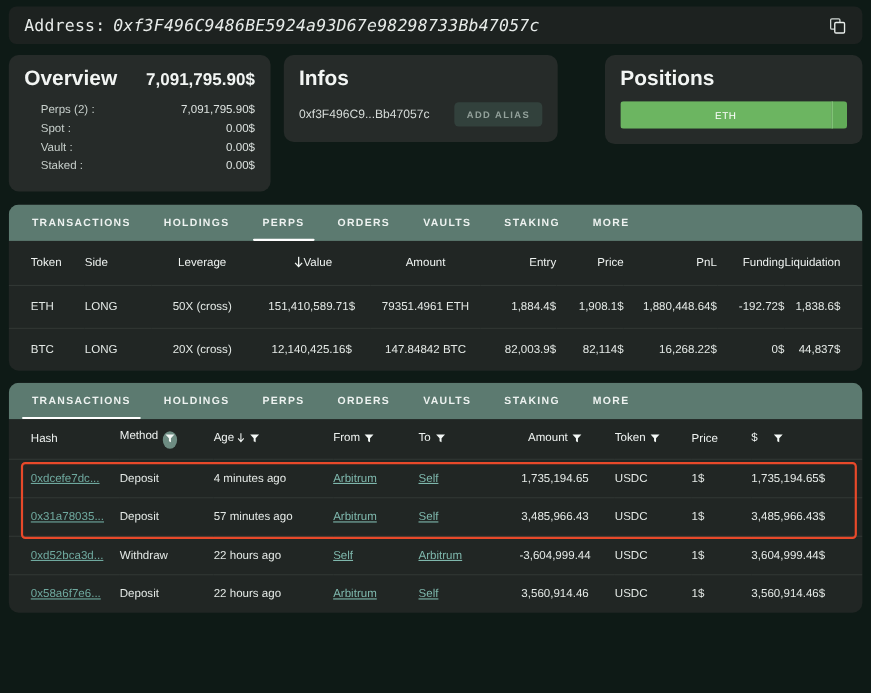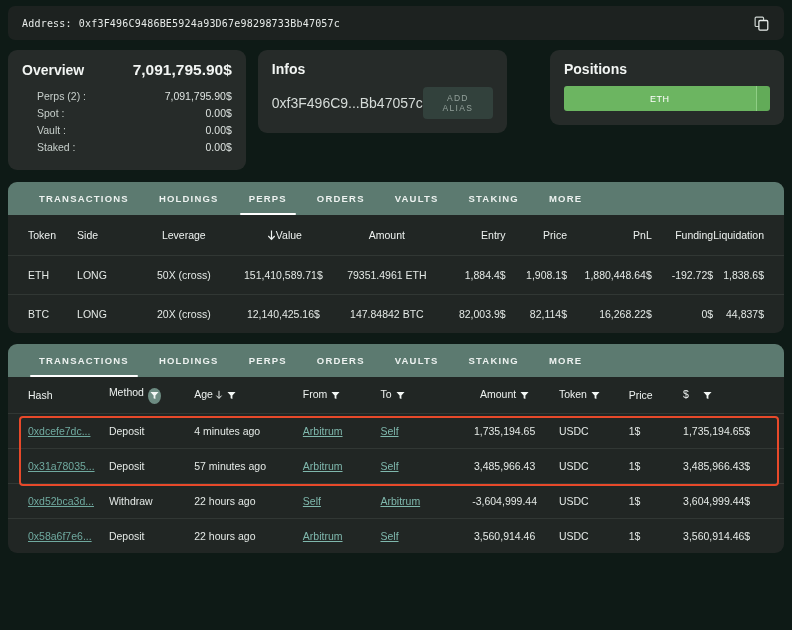--- a/index.html
+++ b/index.html
@@ -17,21 +17,21 @@
     height: 34px;
     background: #1d2220;
     border-radius: 7px;
     display: flex;
     align-items: center;
     padding: 0 10px 0 14px;
     margin-bottom: 10px;
   }
   .addr-text {
     font-family: "DejaVu Sans Mono", monospace;
-    font-size: 10px;
+    font-size: 15px;
     color: #e7ebe9;
     letter-spacing: 0.2px;
     white-space: nowrap;
   }
   .addr-spacer { flex: 1; }
   .copy-btn {
     width: 26px; height: 26px;
     display: flex; align-items: center; justify-content: center;
     border-radius: 4px;
     cursor: pointer;
@@ -54,21 +54,21 @@
   .card-infos    { width: 262px; }
   .card-positions{ width: 246px; margin-left: 31px; }
 
   .card-head {
     display: flex;
     align-items: baseline;
     justify-content: space-between;
     margin-bottom: 9px;
   }
   .card-title {
-    font-size: 14px;
+    font-size: 19px;
     font-weight: bold;
     color: #f2f5f3;
   }
   .card-total {
     font-size: 15.5px;
     font-weight: bold;
     color: #f2f5f3;
   }
   .ov-row {
     display: flex;
@@ -81,33 +81,34 @@
   .ov-row .lbl { color: #c7cfcb; margin-left: 15px; }
   .ov-row .val { color: #dde3e0; }
 
   .infos-row {
     display: flex;
     align-items: center;
     justify-content: space-between;
     margin-top: 10px;
   }
   .infos-addr {
-    font-size: 14px;
+    font-size: 11px;
     color: #d6dcd9;
   }
   .alias-btn {
     background: #32413c;
     color: #93a19b;
     font-size: 8.5px;
     letter-spacing: 1.3px;
     padding: 6px 11px;
     border-radius: 4px;
     border: none;
     cursor: pointer;
     font-family: "Liberation Sans", sans-serif;
+    font-weight: bold;
   }
 
   .pos-bar {
     margin-top: 4px;
     height: 25px;
     border-radius: 3px;
     display: flex;
     overflow: hidden;
   }
   .pos-seg {
@@ -126,21 +127,21 @@
     background: #212624;
     border-radius: 9px;
     overflow: hidden;
     margin-bottom: 11px;
   }
   .tabbar {
     background: #5c7a70;
     display: flex;
     align-items: stretch;
     height: 33px;
-    padding-left: 16px;
+    padding-left: 6px;
   }
   .tab {
     display: flex;
     align-items: center;
     padding: 0 15px;
     font-size: 9.5px;
     font-weight: bold;
     letter-spacing: 1.2px;
     color: #edf2f0;
     cursor: pointer;
@@ -209,21 +210,21 @@
     border-radius: 4px;
     pointer-events: none;
   }
   .panel-rel { position: relative; }
 </style>
 </head>
 <body>
 
 <div class="addr-bar">
   <span class="addr-text">Address:</span>
-  <span class="addr-text" style="margin-left:7px;">0xf3F496C9486BE5924a93D67e98298733Bb47057c</span>
+  <span class="addr-text" style="margin-left:7px;font-style:italic;">0xf3F496C9486BE5924a93D67e98298733Bb47057c</span>
   <span class="addr-spacer"></span>
   <span class="copy-btn">
     <svg class="copy-icon" width="15" height="15" viewBox="0 0 16 16" fill="none">
       <rect x="1.2" y="1.2" width="9" height="10" rx="1.2" stroke="#cfd6d2" stroke-width="1.25"></rect>
       <rect x="5.2" y="4.8" width="9.5" height="10.2" rx="1.2" fill="#1d2220" stroke="#e8edea" stroke-width="1.35"></rect>
     </svg>
   </span>
 </div>
 
 <div class="cards">

